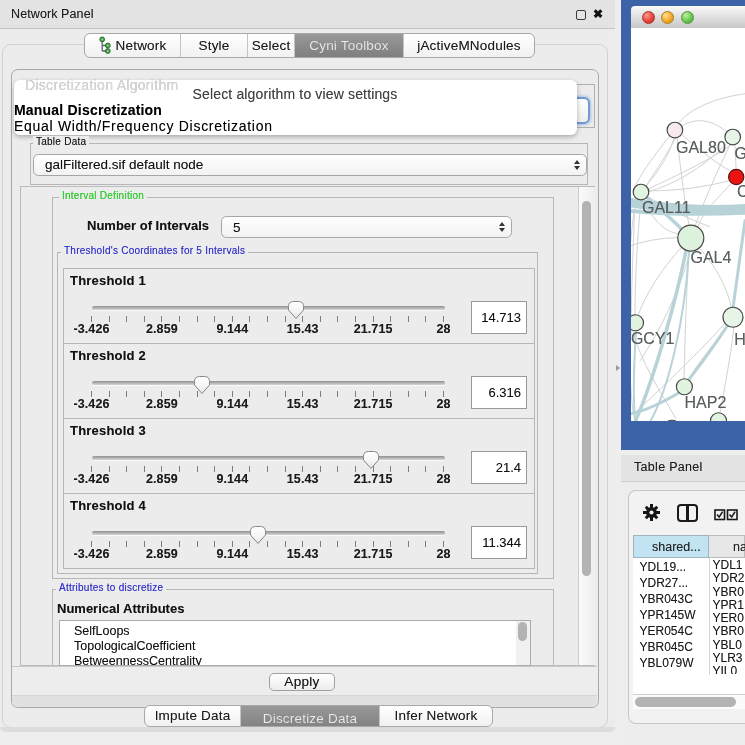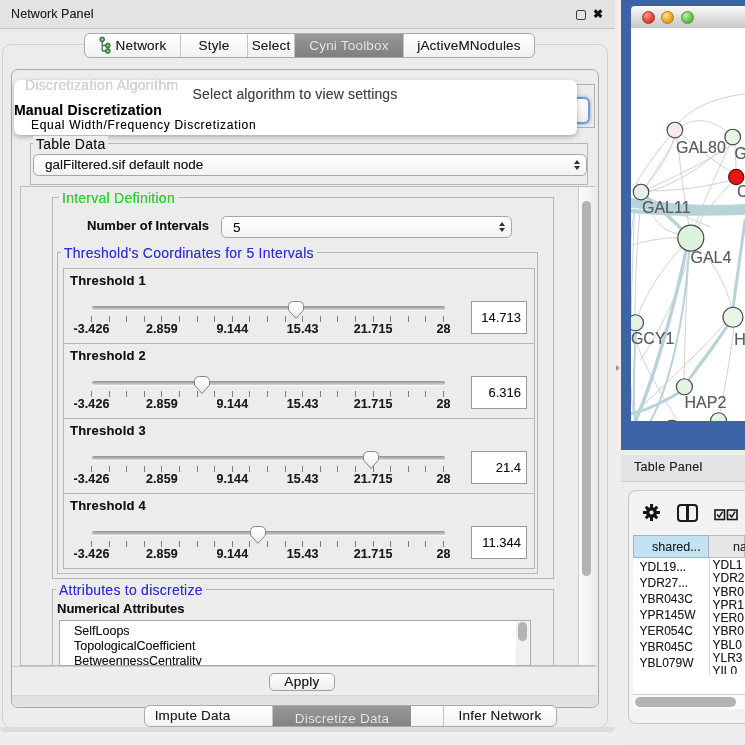--- a/index.html
+++ b/index.html
@@ -24,21 +24,21 @@
 .seg .s:first-child{border-left:none;}
 .seg .sel{background:linear-gradient(#989898,#7f7f7f);color:#ebebeb;}
 
 .combo{position:absolute;background:linear-gradient(#ffffff,#f2f2f2);border:1px solid #a6a6a6;border-radius:5.5px;font-size:13.5px;color:#111;}
 .combo .cv{position:absolute;left:11px;top:0;bottom:0;display:flex;align-items:center;}
 .arrows{position:absolute;right:6px;top:50%;transform:translateY(-50%);width:7px;height:10px;}
 .arrows:before{content:"";position:absolute;left:0.5px;top:0;border-left:3.5px solid transparent;border-right:3.5px solid transparent;border-bottom:4px solid #333;}
 .arrows:after{content:"";position:absolute;left:0.5px;bottom:0;border-left:3.5px solid transparent;border-right:3.5px solid transparent;border-top:4px solid #333;}
 
 .grp{position:absolute;border:1px solid #b6b6b6;}
-.gtitle{position:absolute;font-size:14px;letter-spacing:0.25px;background:#ececec;padding:0 3px;white-space:nowrap;}
+.gtitle{position:absolute;font-size:10px;letter-spacing:0.25px;background:#ececec;padding:0 3px;white-space:nowrap;}
 
 .tpanel{position:absolute;left:63px;width:470px;height:74px;border:1px solid #b6b6b6;background:#ececec;}
 .tlabel{position:absolute;left:6px;top:4px;font-size:13px;font-weight:bold;letter-spacing:0.2px;color:#111;}
 .track{position:absolute;left:28px;top:37px;width:353px;height:4px;border-radius:2px;background:linear-gradient(#8f8f8f,#d6d6d6);box-shadow:0 1px 0 #f8f8f8;}
 .ticks{position:absolute;left:27px;top:47px;width:354px;height:6px;background:repeating-linear-gradient(90deg,#7d7d7d 0,#7d7d7d 1px,transparent 1px,transparent 17.6px);}
 .ticklabels{position:absolute;top:53px;left:0;width:100%;height:14px;font-size:12.5px;font-weight:bold;letter-spacing:0.1px;color:#1a1a1a;}
 .ticklabels span{position:absolute;transform:translateX(-50%);}
 .thumb{position:absolute;top:31px;width:18px;height:20px;}
 .vbox{position:absolute;left:407px;top:32px;width:56px;height:33px;background:#fff;border:1px solid #999;box-sizing:border-box;font-size:13px;color:#111;display:flex;align-items:center;justify-content:flex-end;padding-right:5px;}
 
@@ -93,21 +93,21 @@
   <div class="s" style="width:130px;padding:0;">jActiveMNodules</div>
 </div>
 
 <div class="abs" style="left:22px;top:84px;width:571px;height:42px;border:1px solid #b0b0b0;"></div>
 <div class="abs" style="left:575px;top:96.5px;width:11px;height:23px;border:2px solid #6f9ad2;border-radius:0 6px 6px 0;box-shadow:0 0 3px 1px rgba(111,154,210,0.55);background:linear-gradient(#fff,#eee);"></div>
 
 <div class="abs" style="left:14px;top:80px;width:563px;height:55px;background:#fff;border-radius:6px;box-shadow:0 2px 5px rgba(0,0,0,0.28);"></div>
 <div class="txt" style="left:25px;top:77px;font-size:14px;letter-spacing:0.3px;color:#d8d8d8;">Discretization Algorithm</div>
 <div class="txt" style="left:295px;top:86px;transform:translateX(-50%);font-size:14px;letter-spacing:0.15px;color:#404040;">Select algorithm to view settings</div>
 <div class="txt" style="left:14px;top:102px;font-size:14px;letter-spacing:0.2px;font-weight:bold;color:#000;">Manual Discretization</div>
-<div class="txt" style="left:14px;top:117.5px;font-size:12px;letter-spacing:0.7px;color:#000;margin-left:17px;">Equal Width/Frequency Discretization</div>
+<div class="txt" style="left:14px;top:117.5px;font-size:14px;letter-spacing:0.7px;color:#000;">Equal Width/Frequency Discretization</div>
 
 <div class="grp" style="left:30px;top:143px;width:556px;height:40px;"></div>
 <div class="gtitle" style="left:33px;top:135.5px;color:#111;">Table Data</div>
 <div class="combo" style="left:33px;top:153.5px;width:552px;height:20.5px;">
       <span class="cv">galFiltered.sif default node</span>
       <span class="arrows"></span>
     </div>
 
 <div class="abs" style="left:20px;top:186px;width:575px;height:480px;border:1px solid #bbb;box-sizing:border-box;"></div>
 <div class="sbtrack-v" style="left:578px;top:187px;width:17px;height:478px;border-left:1px solid #cbcbcb;"></div>
@@ -208,21 +208,21 @@
   <div style="top:18px;">TopologicalCoefficient</div>
   <div style="top:33px;">BetweennessCentrality</div>
 </div>
 <div class="sbtrack-v" style="left:516px;top:621px;width:14px;height:44px;background:#f1f1f1;"></div>
 <div class="sbthumb" style="left:517.5px;top:622px;width:9.5px;height:19px;"></div>
 
 <div id="applystrip"></div>
 <div id="bottomband"></div>
 <div class="abs" style="left:269px;top:672.5px;width:66px;height:18px;background:linear-gradient(#ffffff,#ededed);border:1px solid #9f9f9f;border-radius:5px;box-sizing:border-box;font-size:13px;color:#111;display:flex;align-items:center;justify-content:center;letter-spacing:0.3px;font-size:13.5px;">Apply</div>
 
-<div class="seg" id="bottabs" style="left:144px;top:705px;height:19.5px;gap:32px;">
+<div class="seg" id="bottabs" style="left:144px;top:705px;height:19.5px;">
   <div class="s" style="width:95px;padding:0;">Impute Data</div>
   <div class="s sel" style="width:114px;padding:12px;">Discretize Data</div>
   <div class="s" style="width:112px;padding:0;">Infer Network</div>
 </div>
 
 <div class="abs" style="left:615.5px;top:365px;width:0;height:0;border-top:3px solid transparent;border-bottom:3px solid transparent;border-left:4px solid #9a9a9a;"></div>
 
 <div id="bluezone"></div>
 <div id="mactitle"></div>
 <div class="macbtn" style="left:641.5px;background:radial-gradient(circle at 35% 30%,#ff9a92,#e8443a 55%,#c22b22);border:0.5px solid #a8342c;"></div>

